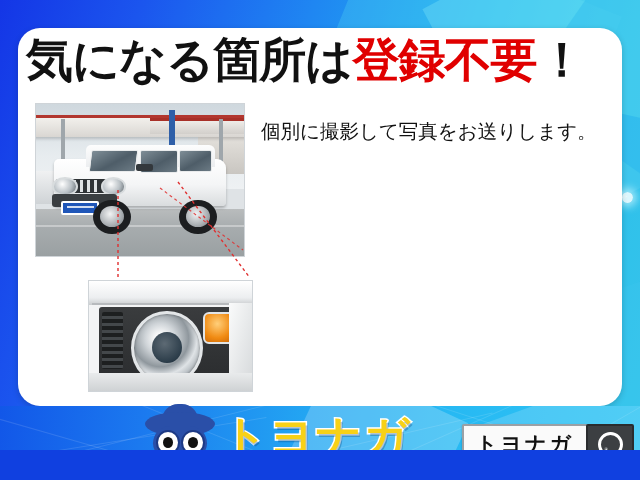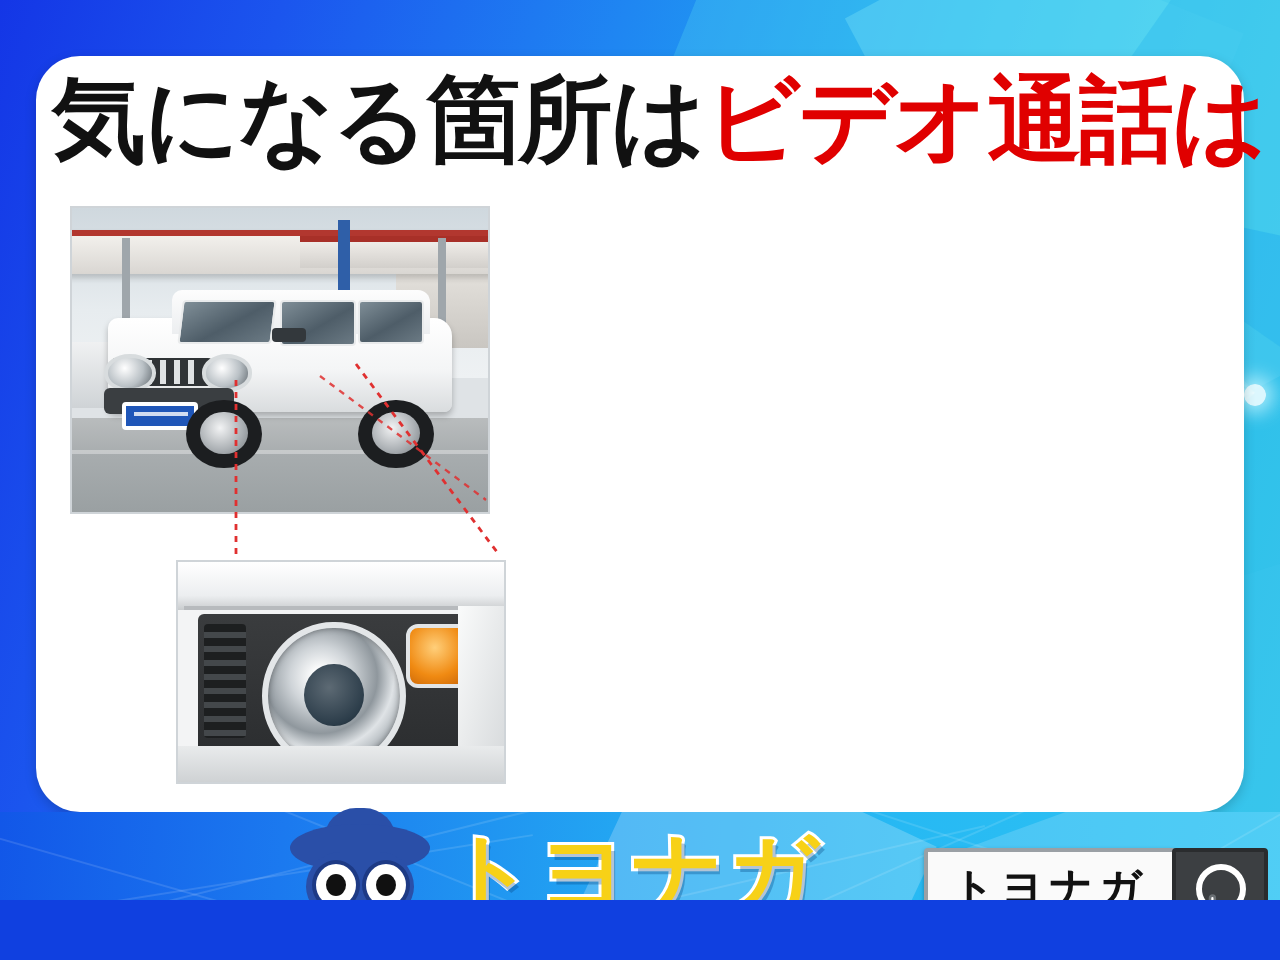--- a/index.html
+++ b/index.html
@@ -224,21 +224,21 @@
       <div class="ray" style="left: 627px; top: 197px; width: 178px; opacity: 0.39; transform: rotate(218deg);"></div>
       <div class="ray" style="left: 627px; top: 197px; width: 206px; opacity: 0.25; transform: rotate(226deg);"></div>
     </div>
   <div class="node" style="left:622px;top:192px;"></div>
   <div class="node" style="left:600px;top:300px;width:7px;height:7px;opacity:.75;"></div>
 
   <div class="panel"></div>
 
   <div class="headline">
     <span class="blk">気になる箇所は</span>
-      <span class="red">ビデオ通話は</span>
+      <span class="red">登録不要</span>
       <span class="bang">！</span>
   </div>
 
   <div class="photo photo-main">
     <div class="sky"></div>
     <div class="bldg"></div>
     <div class="canopy"></div>
     <div class="canopy2"></div>
     <div class="pole" style="left:12%;top:10%;height:46%;"></div>
     <div class="pole blue" style="left:64%;top:4%;height:34%;"></div>
@@ -281,20 +281,21 @@
     <div class="d-fender"></div>
   </div>
 
   <svg class="callout" viewBox="0 0 640 480">
     <line x1="118" y1="190" x2="118" y2="280" stroke="#e03030" stroke-width="1.4" stroke-dasharray="3,3"></line>
     <line x1="178" y1="182" x2="250" y2="278" stroke="#e03030" stroke-width="1.4" stroke-dasharray="3,3"></line>
     <line x1="160" y1="188" x2="243" y2="250" stroke="#e03030" stroke-width="1.2" stroke-dasharray="3,3" opacity="0.85"></line>
   </svg>
 
   <div class="bodytext para1">
+    <div>個別に撮影して写真をお送りします。</div>
   </div>
 
   <div class="bodytext para2">
   </div>
 
   <div class="banner">
     <div class="banner-bg"></div>
     <div class="b-facet" style="left:300px;top:-20px;width:150px;height:120px;transform:rotate(25deg);"></div>
     <div class="b-facet" style="left:480px;top:-10px;width:180px;height:110px;transform:rotate(-20deg);opacity:.16;"></div>
     <div id="brays">

